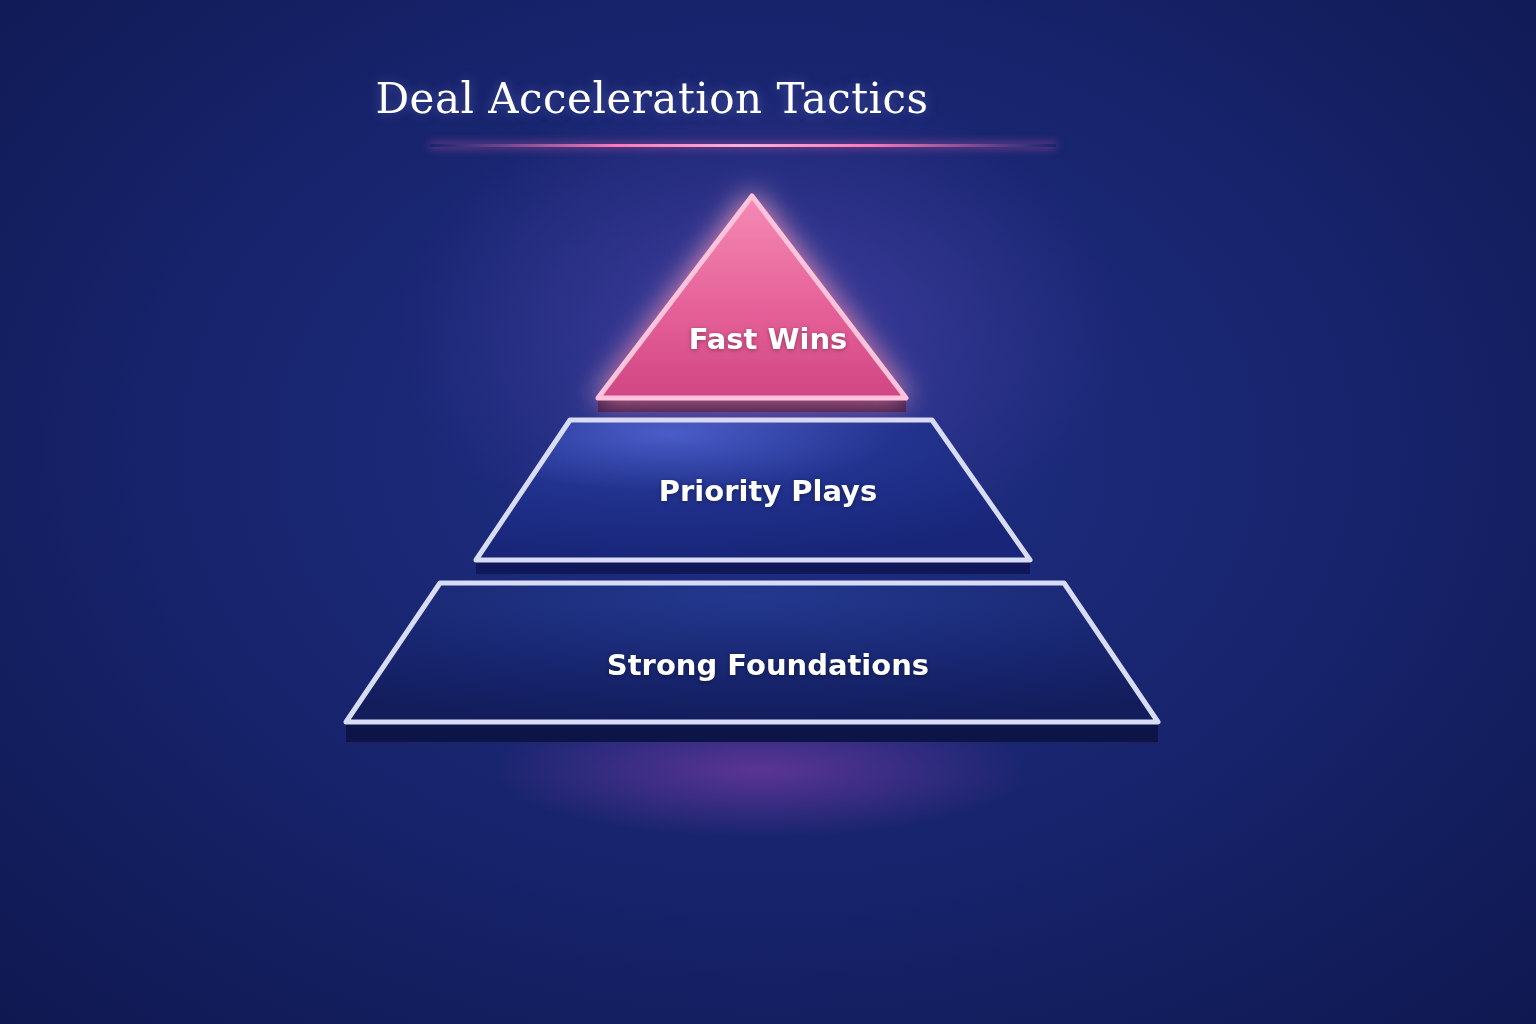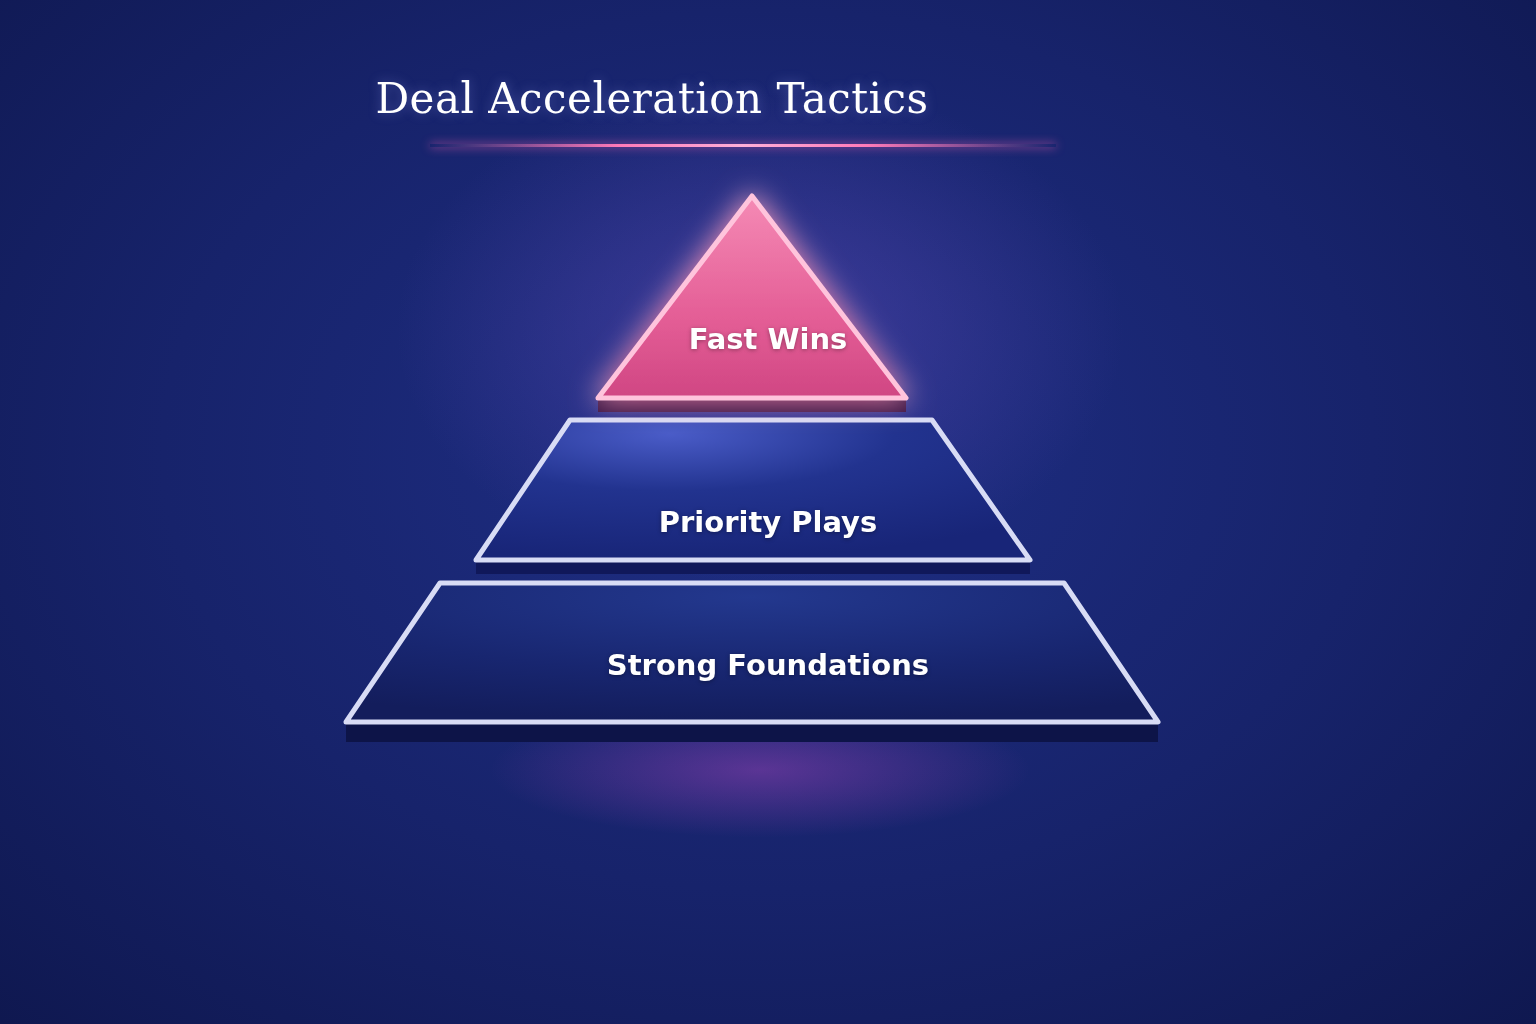--- a/index.html
+++ b/index.html
@@ -70,14 +70,14 @@
     <polygon points="570,420 932,420 1030,560 476,560" fill="url(#midFill)" stroke="#d8dcf5" stroke-width="5" stroke-linejoin="round"></polygon>
   </g>
 
   <g>
     <polygon points="598,398 906,398 906,412 598,412" fill="#3a1242"></polygon>
     <polygon points="752,196 906,398 598,398" fill="url(#pinkFill)" stroke="#ffc4dc" stroke-width="5" stroke-linejoin="round" filter="url(#pinkGlow)"></polygon>
   </g>
 </svg>
 
 <div class="tier-label" style="top:322px;">Fast Wins</div>
-<div class="tier-label" style="top:474px;margin-top:31px;">Priority Plays</div>
+<div class="tier-label" style="top:474px;">Priority Plays</div>
 <div class="tier-label" style="top:636px;margin-top:12px;">Strong Foundations</div>
 
 </body></html>

